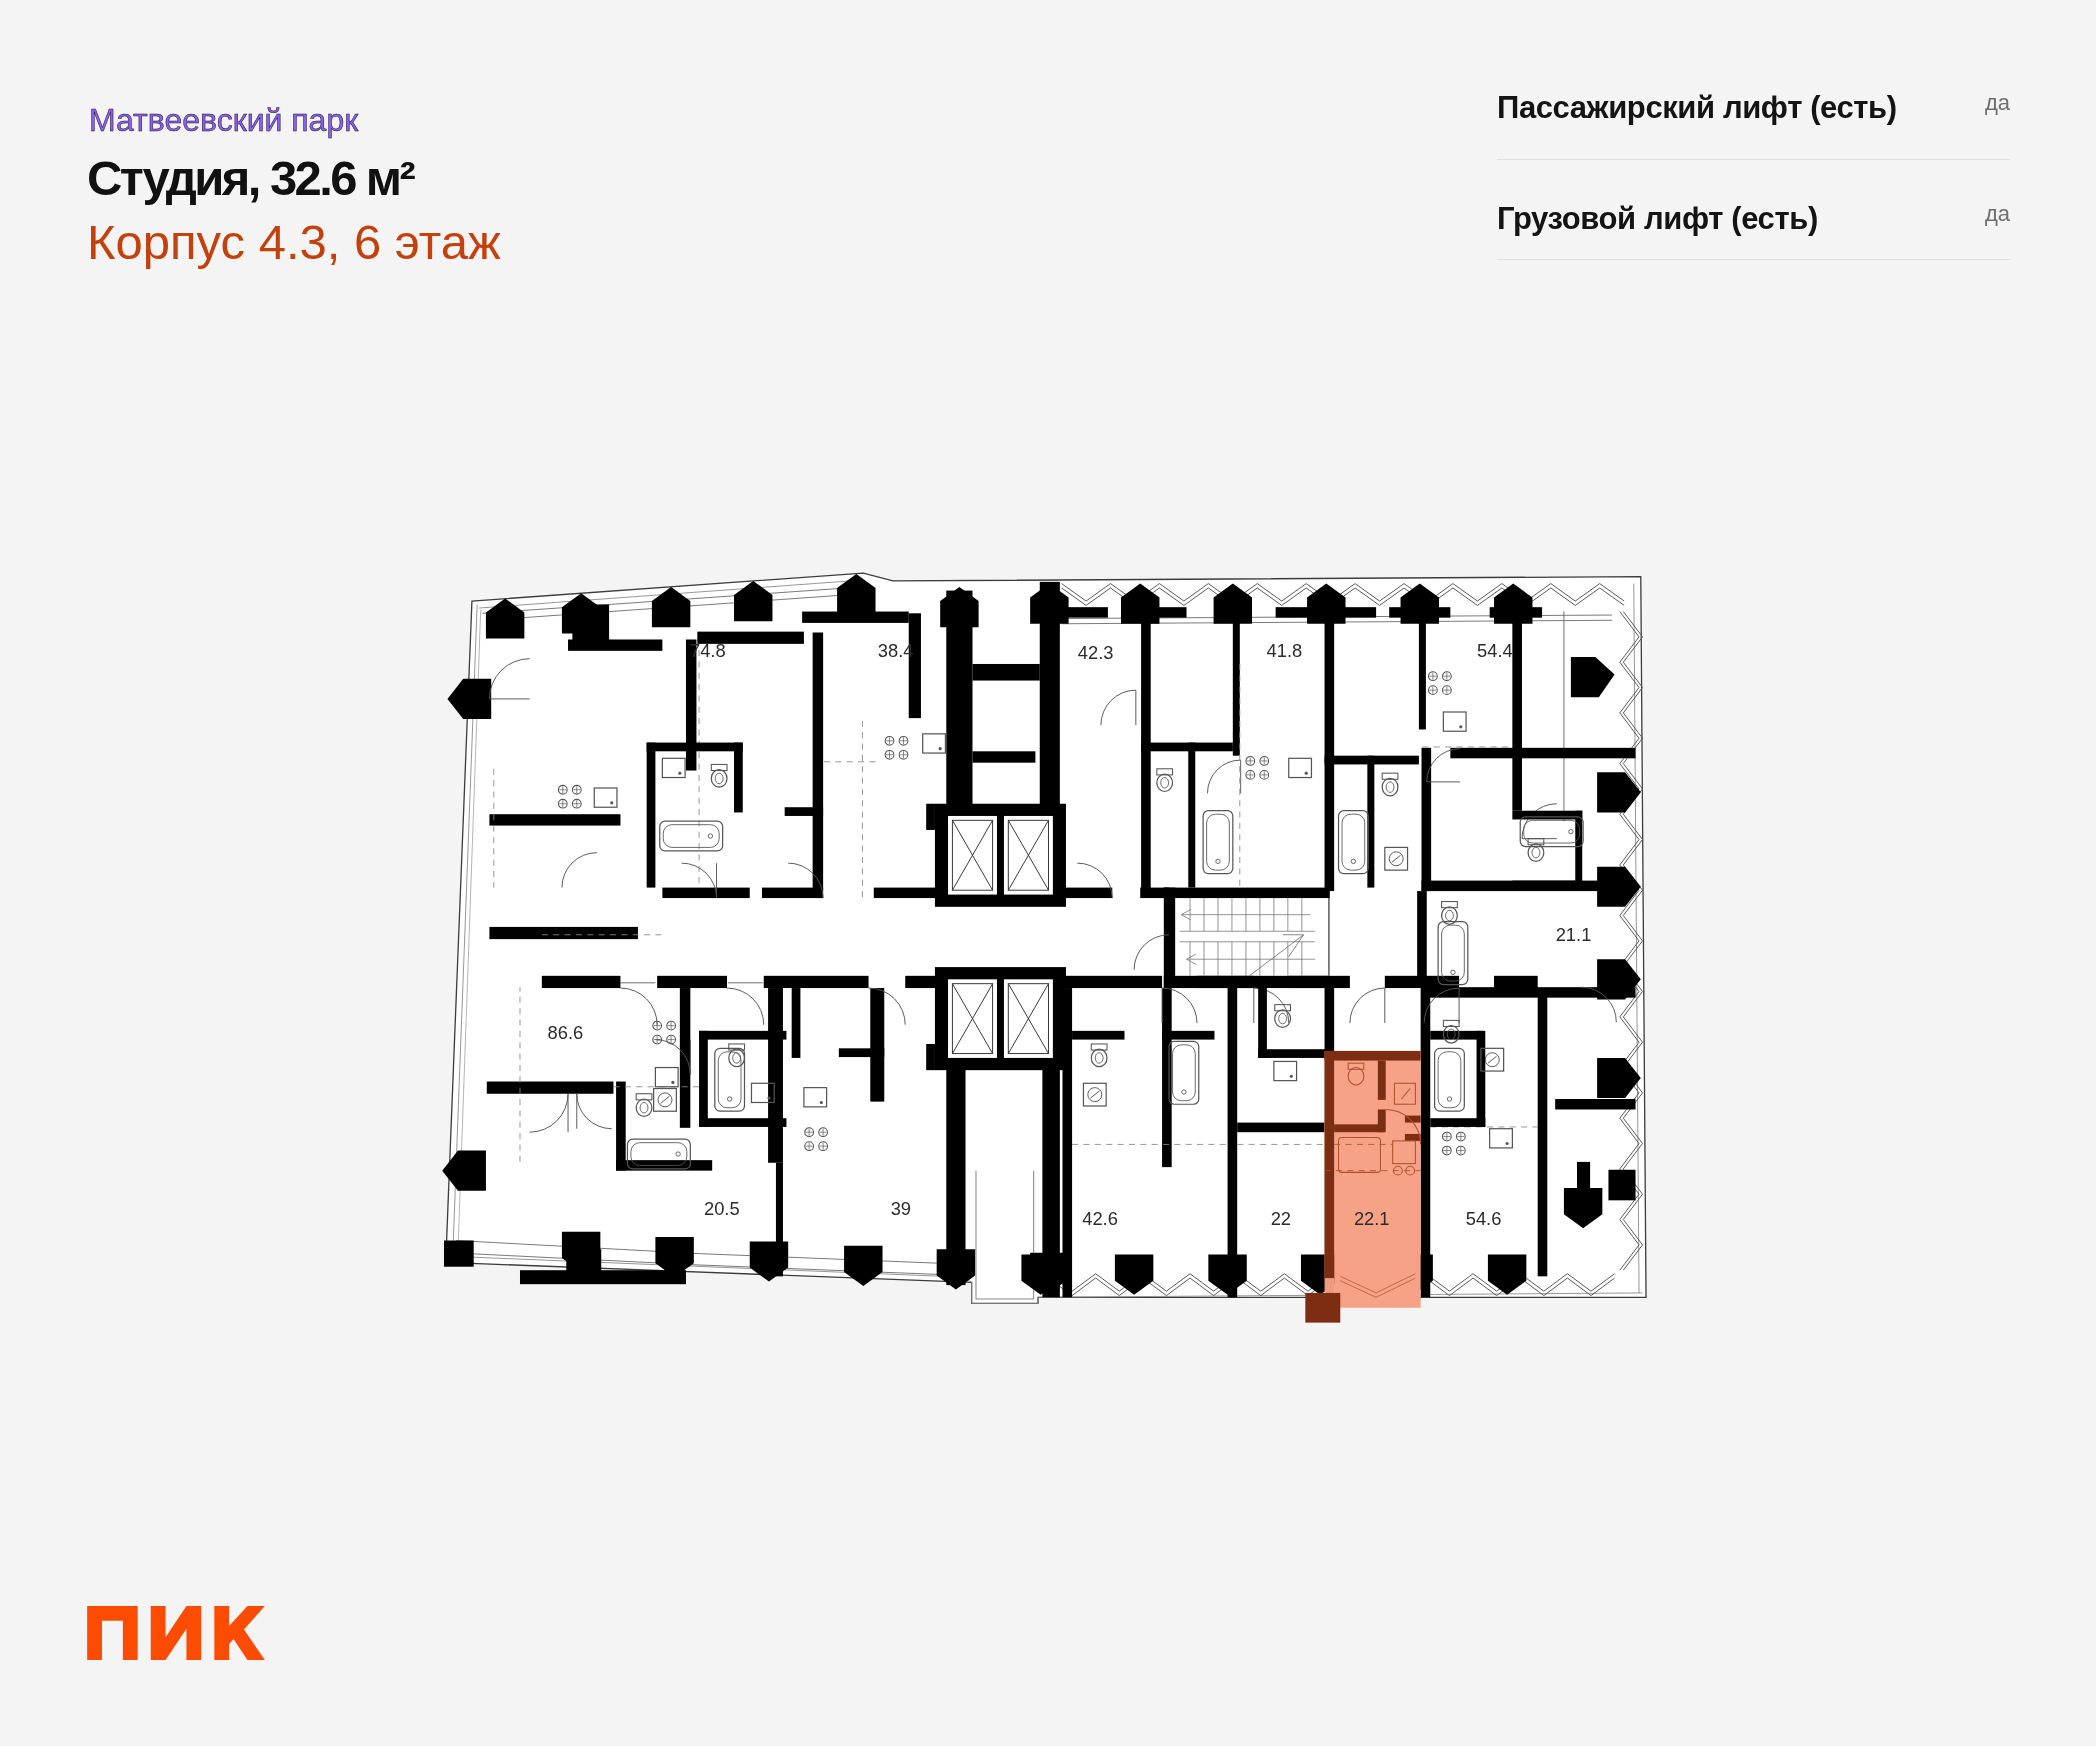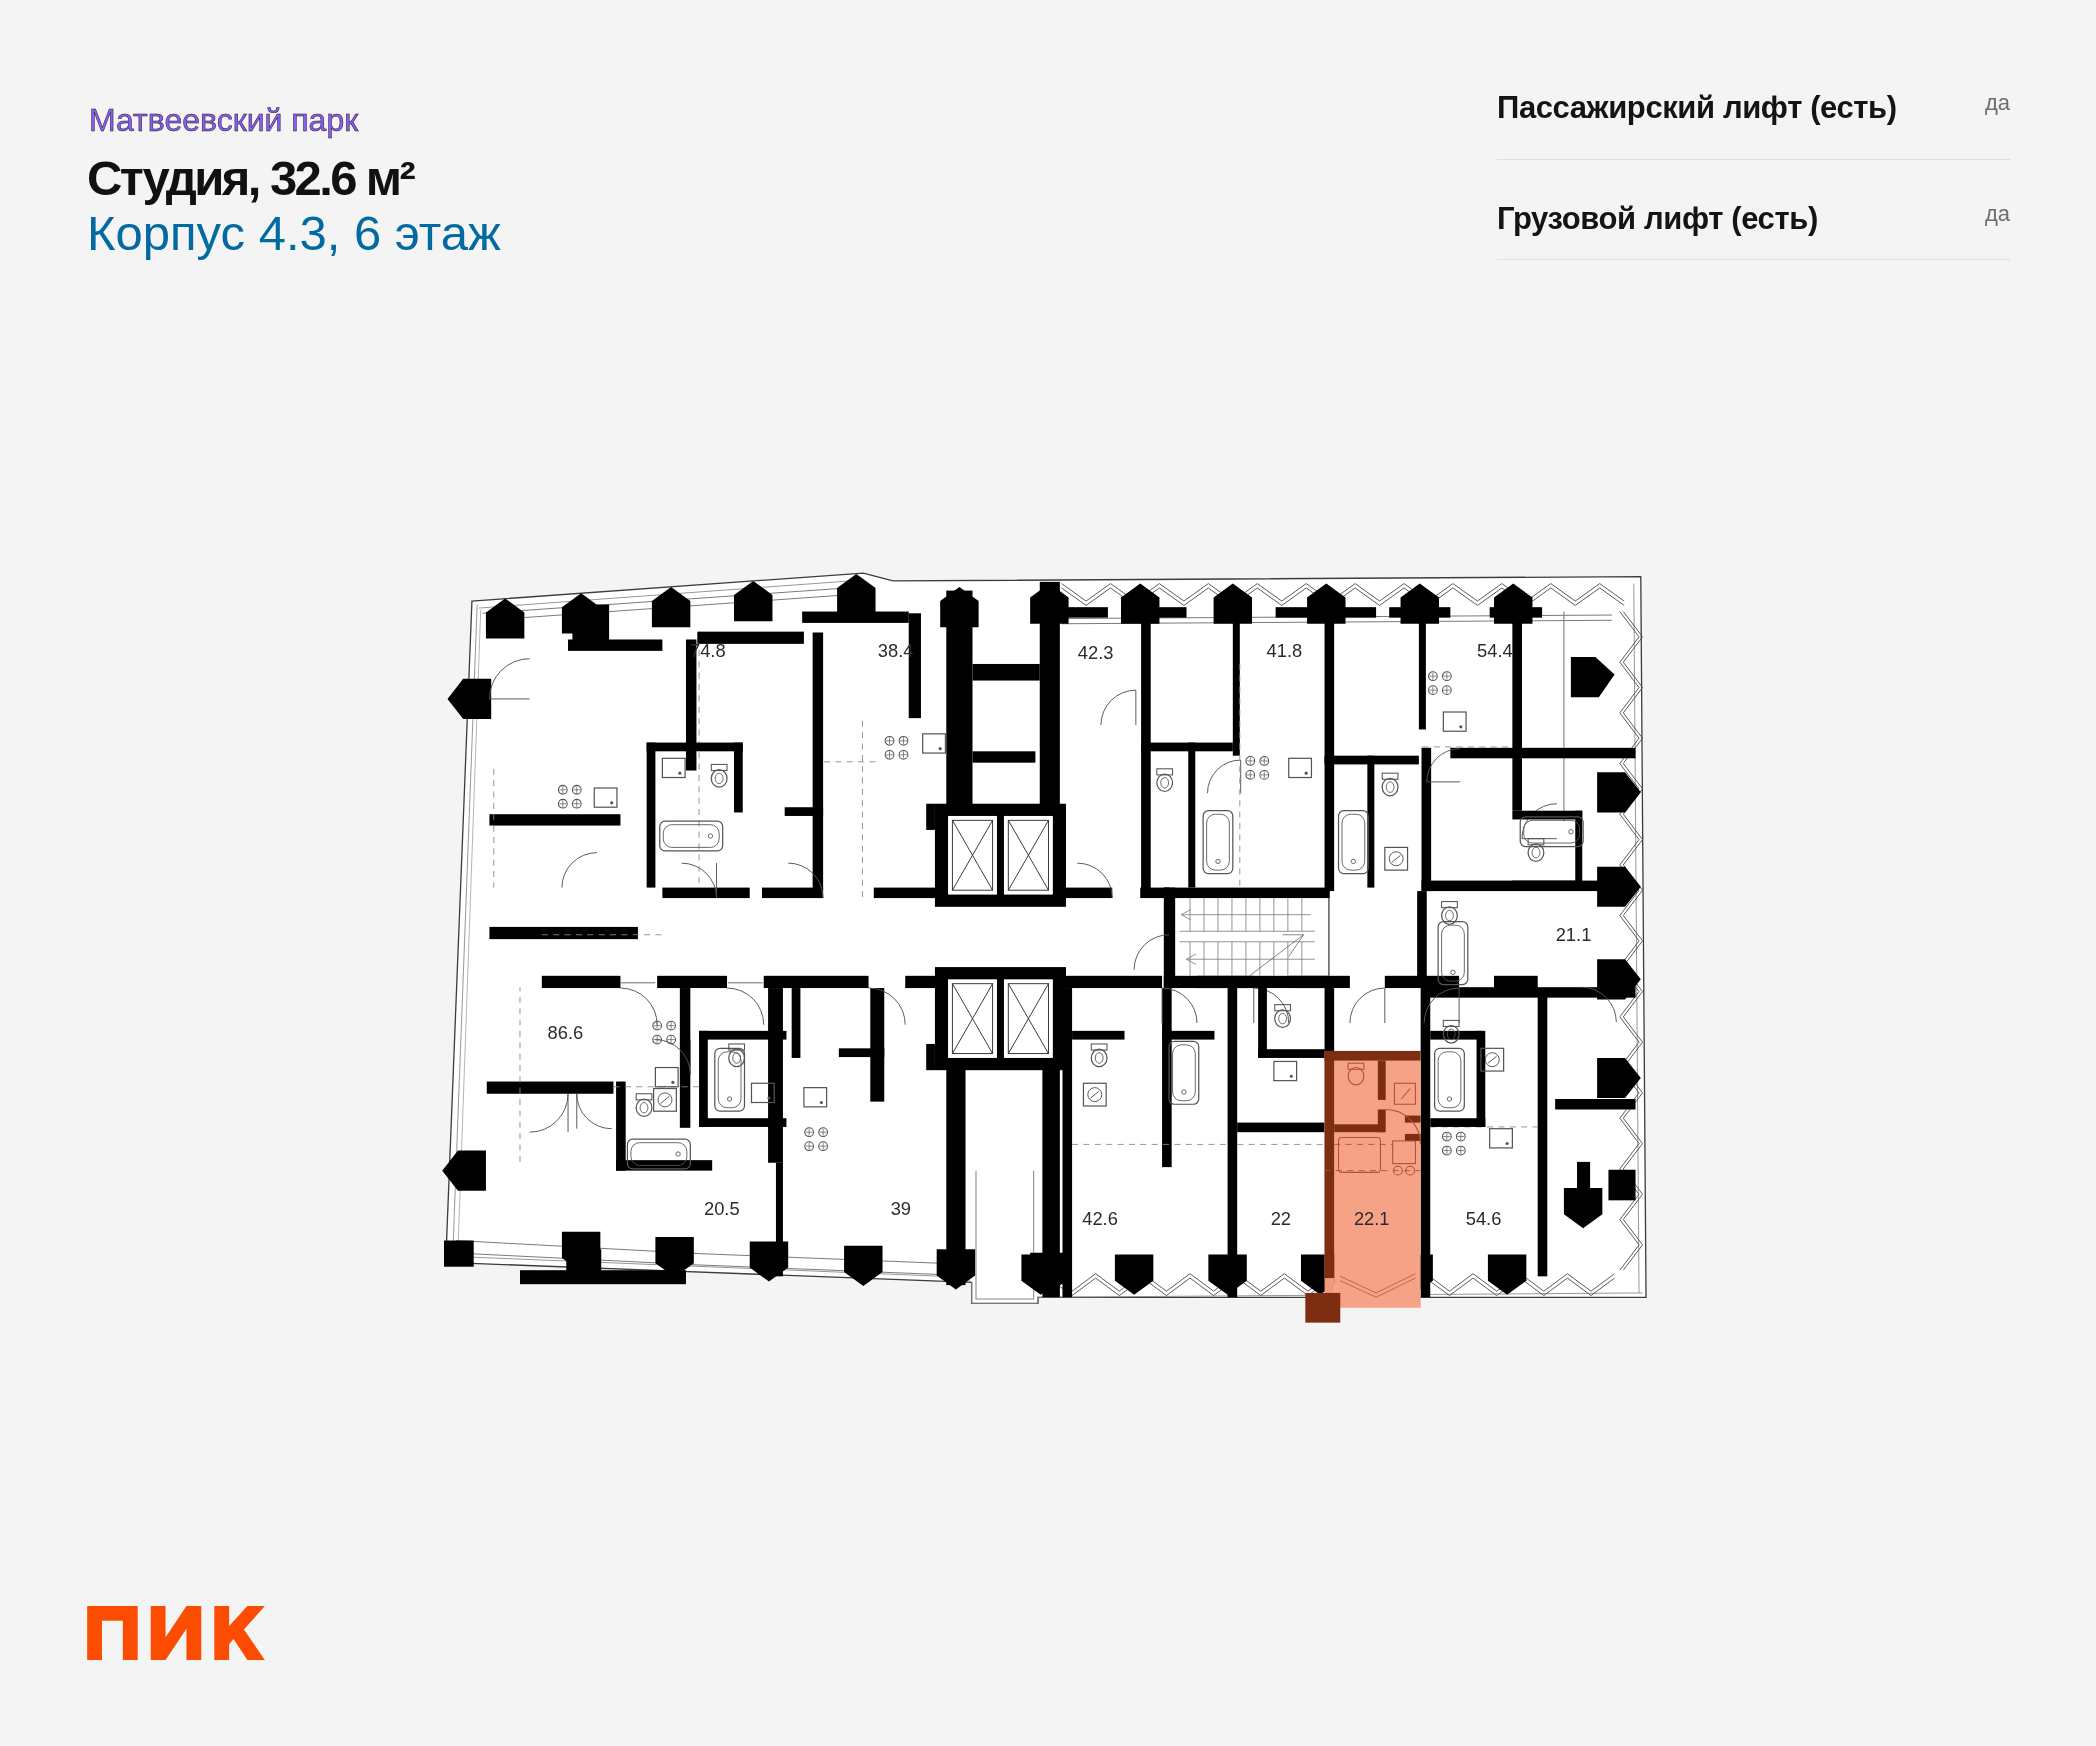--- a/index.html
+++ b/index.html
@@ -1,19 +1,19 @@
 <!DOCTYPE html>
 <html style="font-size:14px"><head>
 <meta charset="utf-8">
 <style>
   html,body{margin:0;padding:0;}
   body{width:2096px;height:1747px;background:#f4f4f4;font-family:"Liberation Sans",sans-serif;position:relative;overflow:hidden;}
   .t1{position:absolute;left:89px;top:94px;font-size:32px;color:#8b5cf6;-webkit-text-stroke:0.5px #141414;white-space:nowrap;margin-top:8px;}
   .t2{position:absolute;left:87px;top:150px;font-size:49px;letter-spacing:-2.6px;font-weight:bold;color:#111;white-space:nowrap;}
-  .t3{position:absolute;left:87px;top:205px;font-size:49px;color:#0369a1;white-space:nowrap;}
+  .t3{position:absolute;left:87px;top:214px;font-size:49px;color:#c2410c;white-space:nowrap;}
   .rrow{position:absolute;left:1497px;width:513px;}
   .rlab{position:absolute;left:0;top:0;font-size:31px;font-weight:bold;color:#141414;white-space:nowrap;letter-spacing:-0.4px;text-align:right;}
   .rval{position:absolute;right:0;top:0;font-size:22px;color:#6e6e6e;}
   .divl{position:absolute;left:1497px;width:513px;height:0;border-top:1.7px solid #dedede;}
 </style>
 </head>
 <body>
   <div class="t1">Матвеевский парк</div>
   <div class="t2">Студия, 32.6 м²</div>
   <div class="t3">Корпус 4.3, 6 этаж</div>

